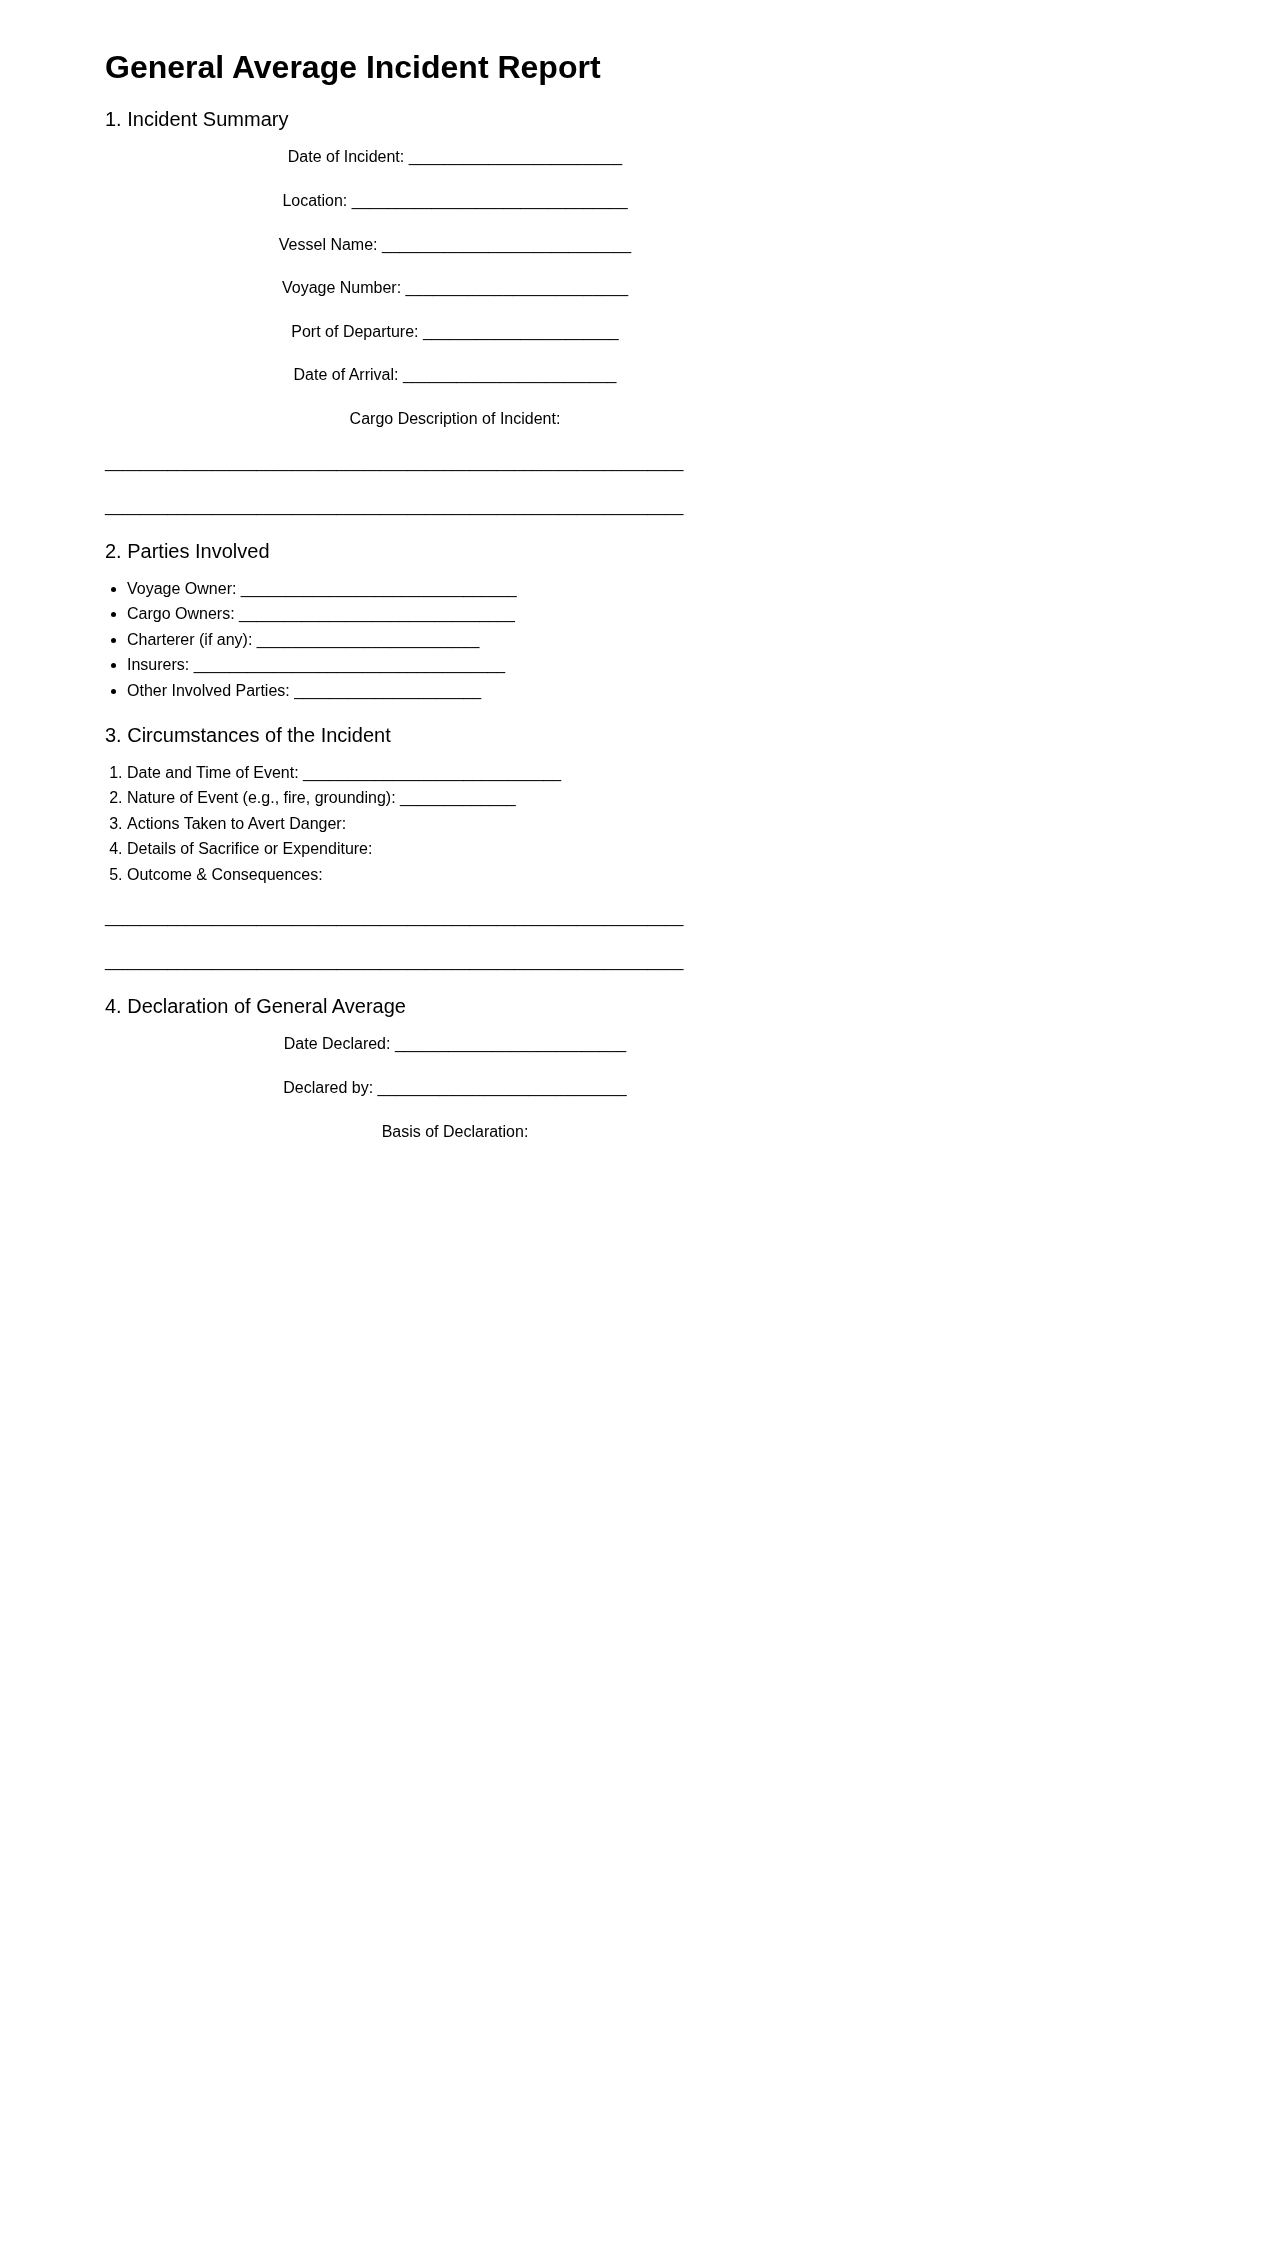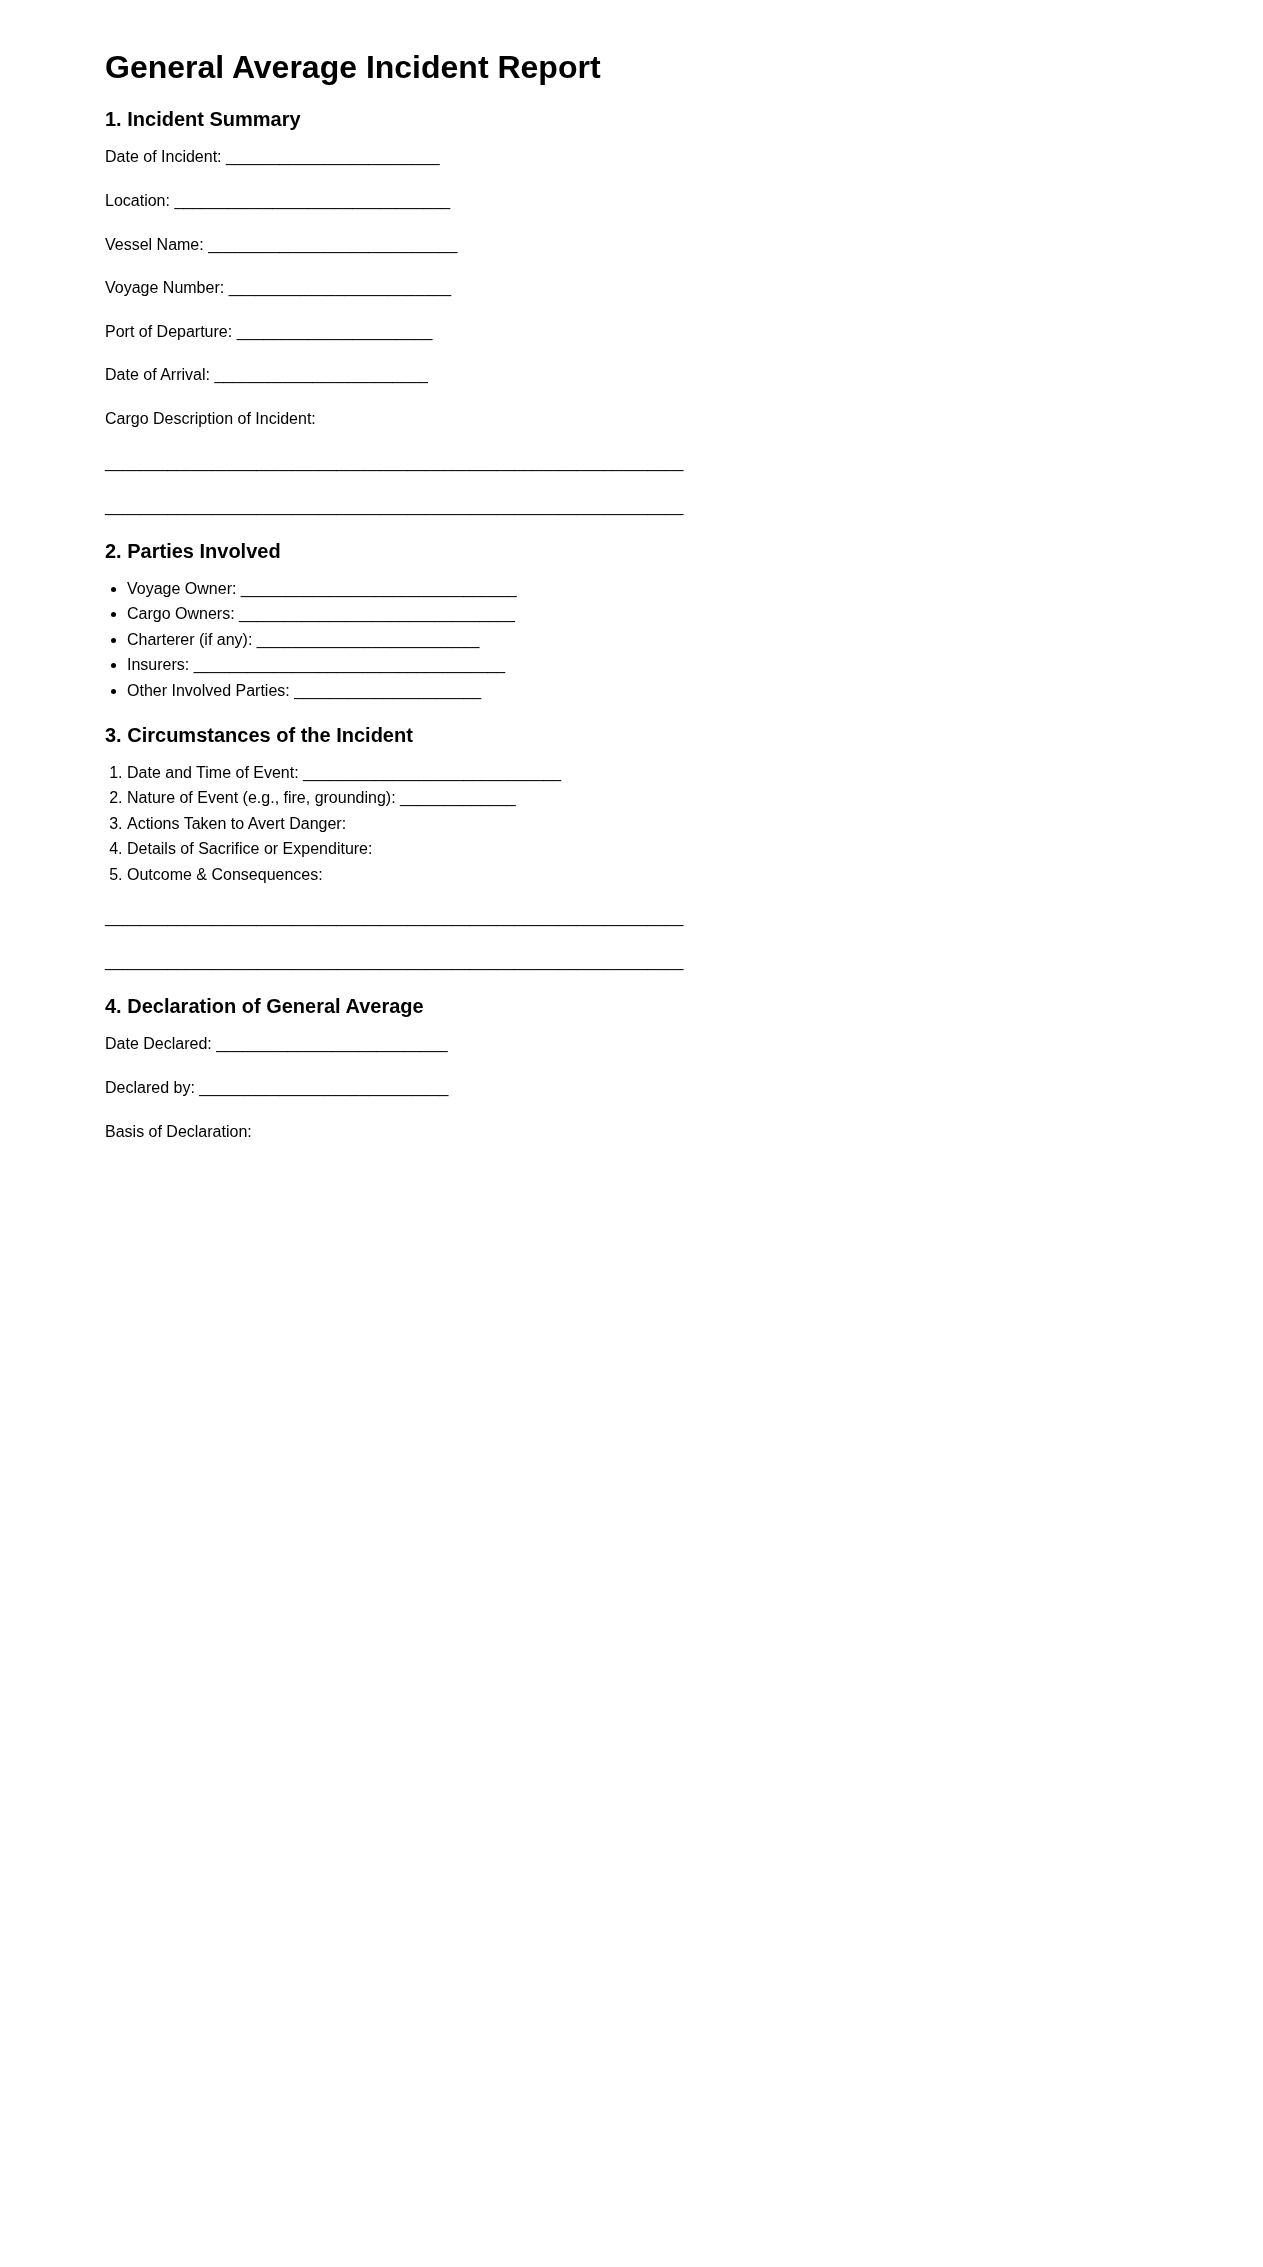--- a/index.html
+++ b/index.html
@@ -20,28 +20,29 @@
       width: 700px;
     }
     h1 {
       font-size: 32px;
       font-weight: bold;
       margin: 0 0 20px 0;
       line-height: 1.2;
     }
     h2 {
       font-size: 20px;
-      font-weight: bold;
+      font-weight: normal;
       margin: 4px 0 12px 0;
       line-height: 1.3;
     }
     .section { margin-bottom: 18px; }
     .field {
       margin: 0 0 18px 0;
       white-space: pre;
+      text-align: center;
     }
     .field .blank, .li .blank { white-space: pre; }
     .longline {
       white-space: pre;
       margin: 0 0 18px 0;
       height: 26px;
     }
     .longline.first { margin-top: 18px; }
     ul, ol {
       margin: 0 0 18px 0;

